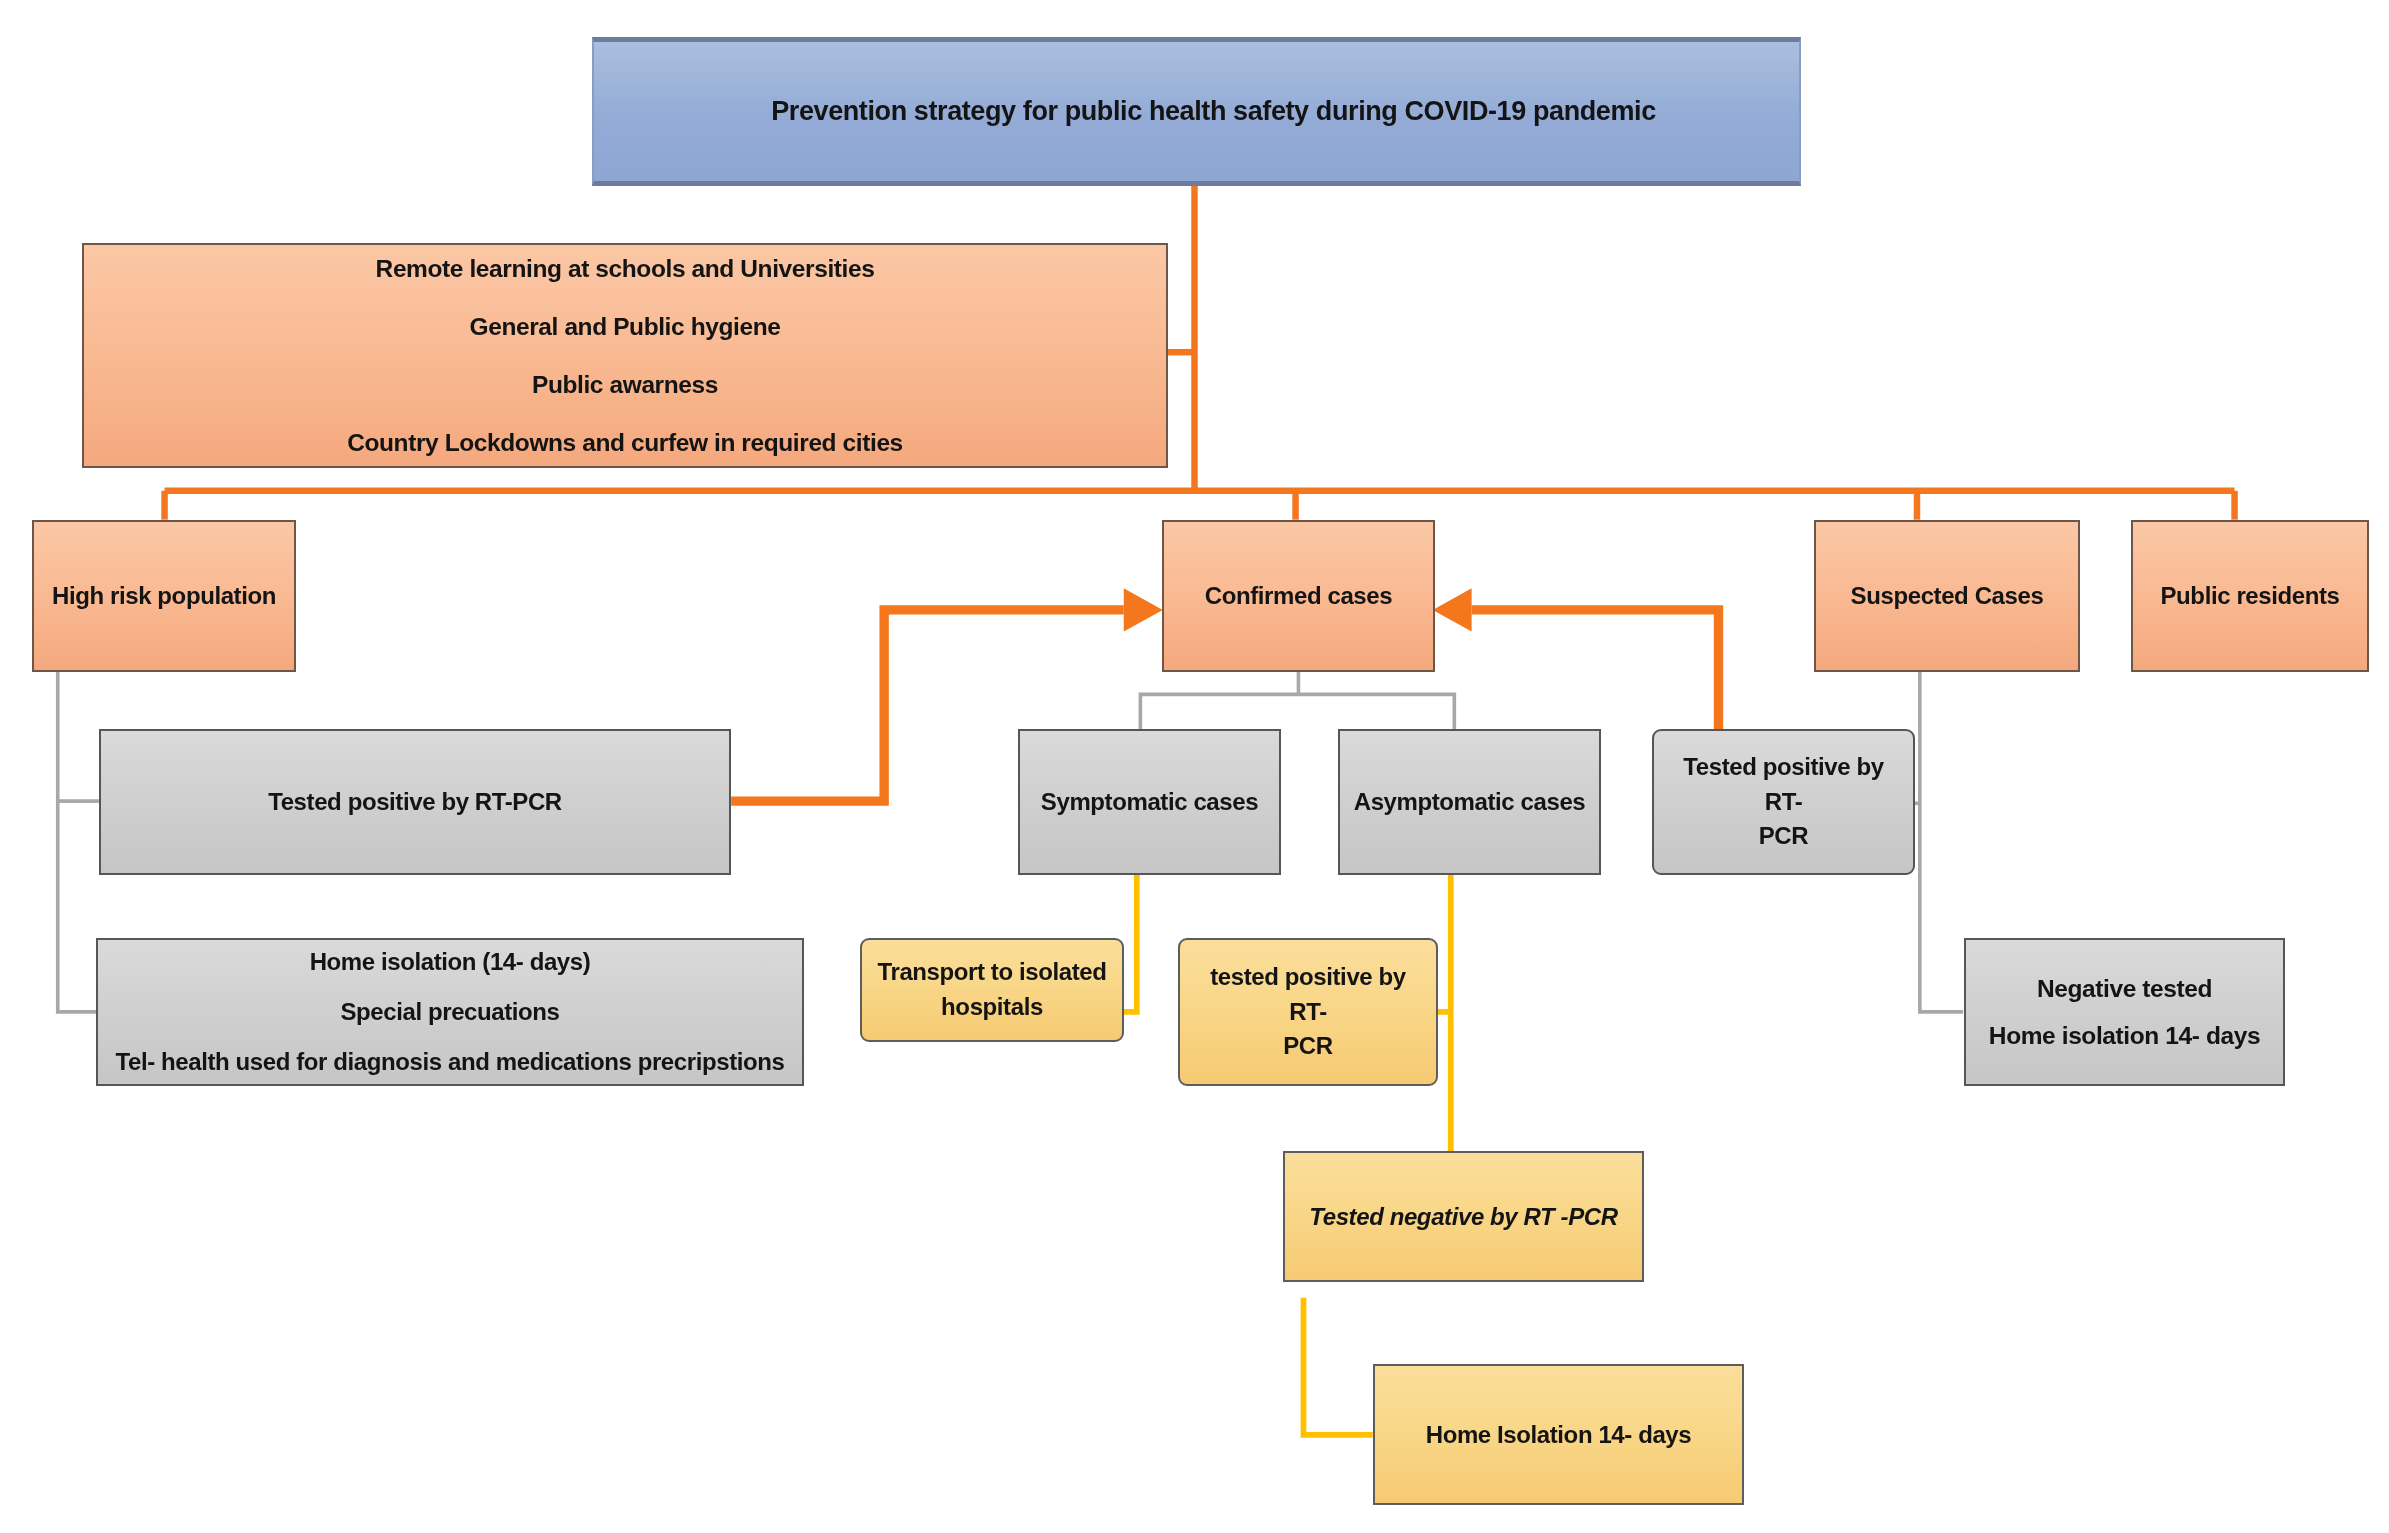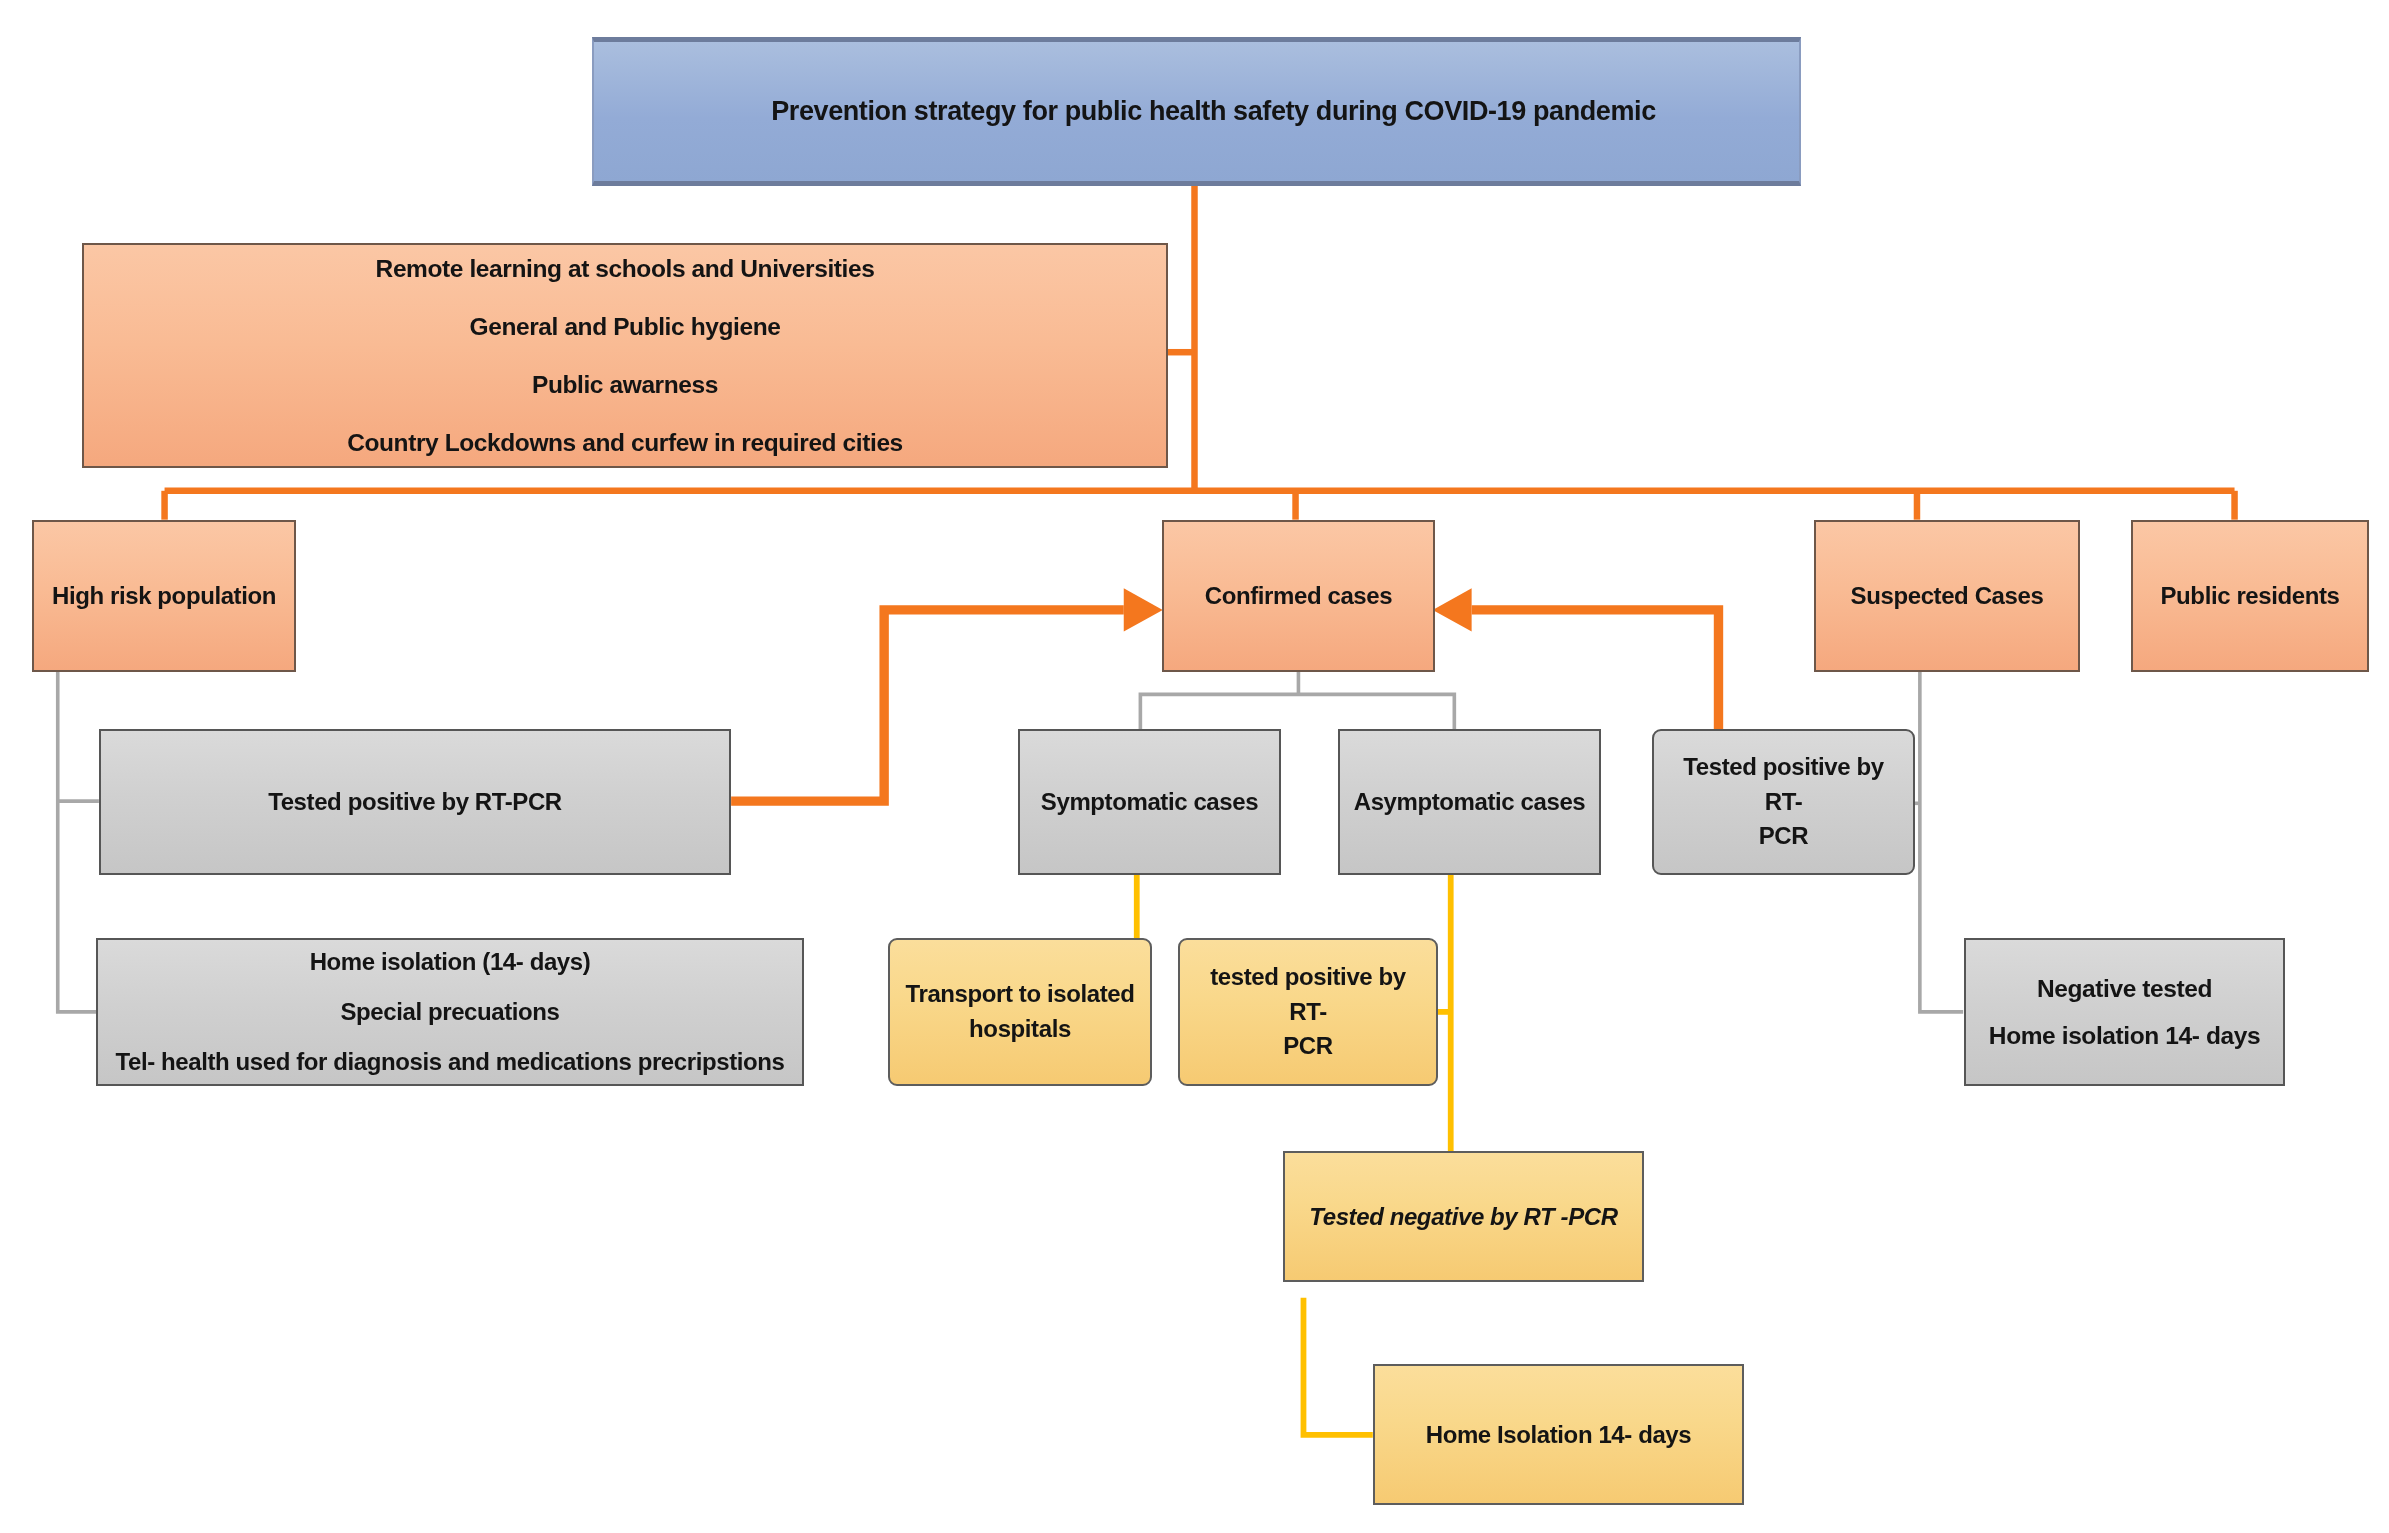--- a/index.html
+++ b/index.html
@@ -134,21 +134,21 @@
     <div class="lbl">Tested positive by RT-</div>
     <div class="lbl">PCR</div>
   </div>
 
   <div class="node gray list-box" style="left:96px;top:938px;width:708px;height:148px;">
     <div class="lbl">Home isolation (14- days)</div>
     <div class="lbl">Special precuations</div>
     <div class="lbl">Tel- health used for diagnosis and medications precripstions</div>
   </div>
 
-  <div class="node yellow two-line" style="left:860px;top:938px;width:264px;height:148px;margin-left:28px;">
+  <div class="node yellow two-line" style="left:860px;top:938px;width:264px;height:104px;">
     <div class="lbl">Transport to isolated</div>
     <div class="lbl">hospitals</div>
   </div>
 
   <div class="node yellow two-line" style="left:1178px;top:938px;width:260px;height:148px;">
     <div class="lbl">tested positive by RT-</div>
     <div class="lbl">PCR</div>
   </div>
 
   <div class="node gray pair-box" style="left:1964px;top:938px;width:321px;height:148px;">

